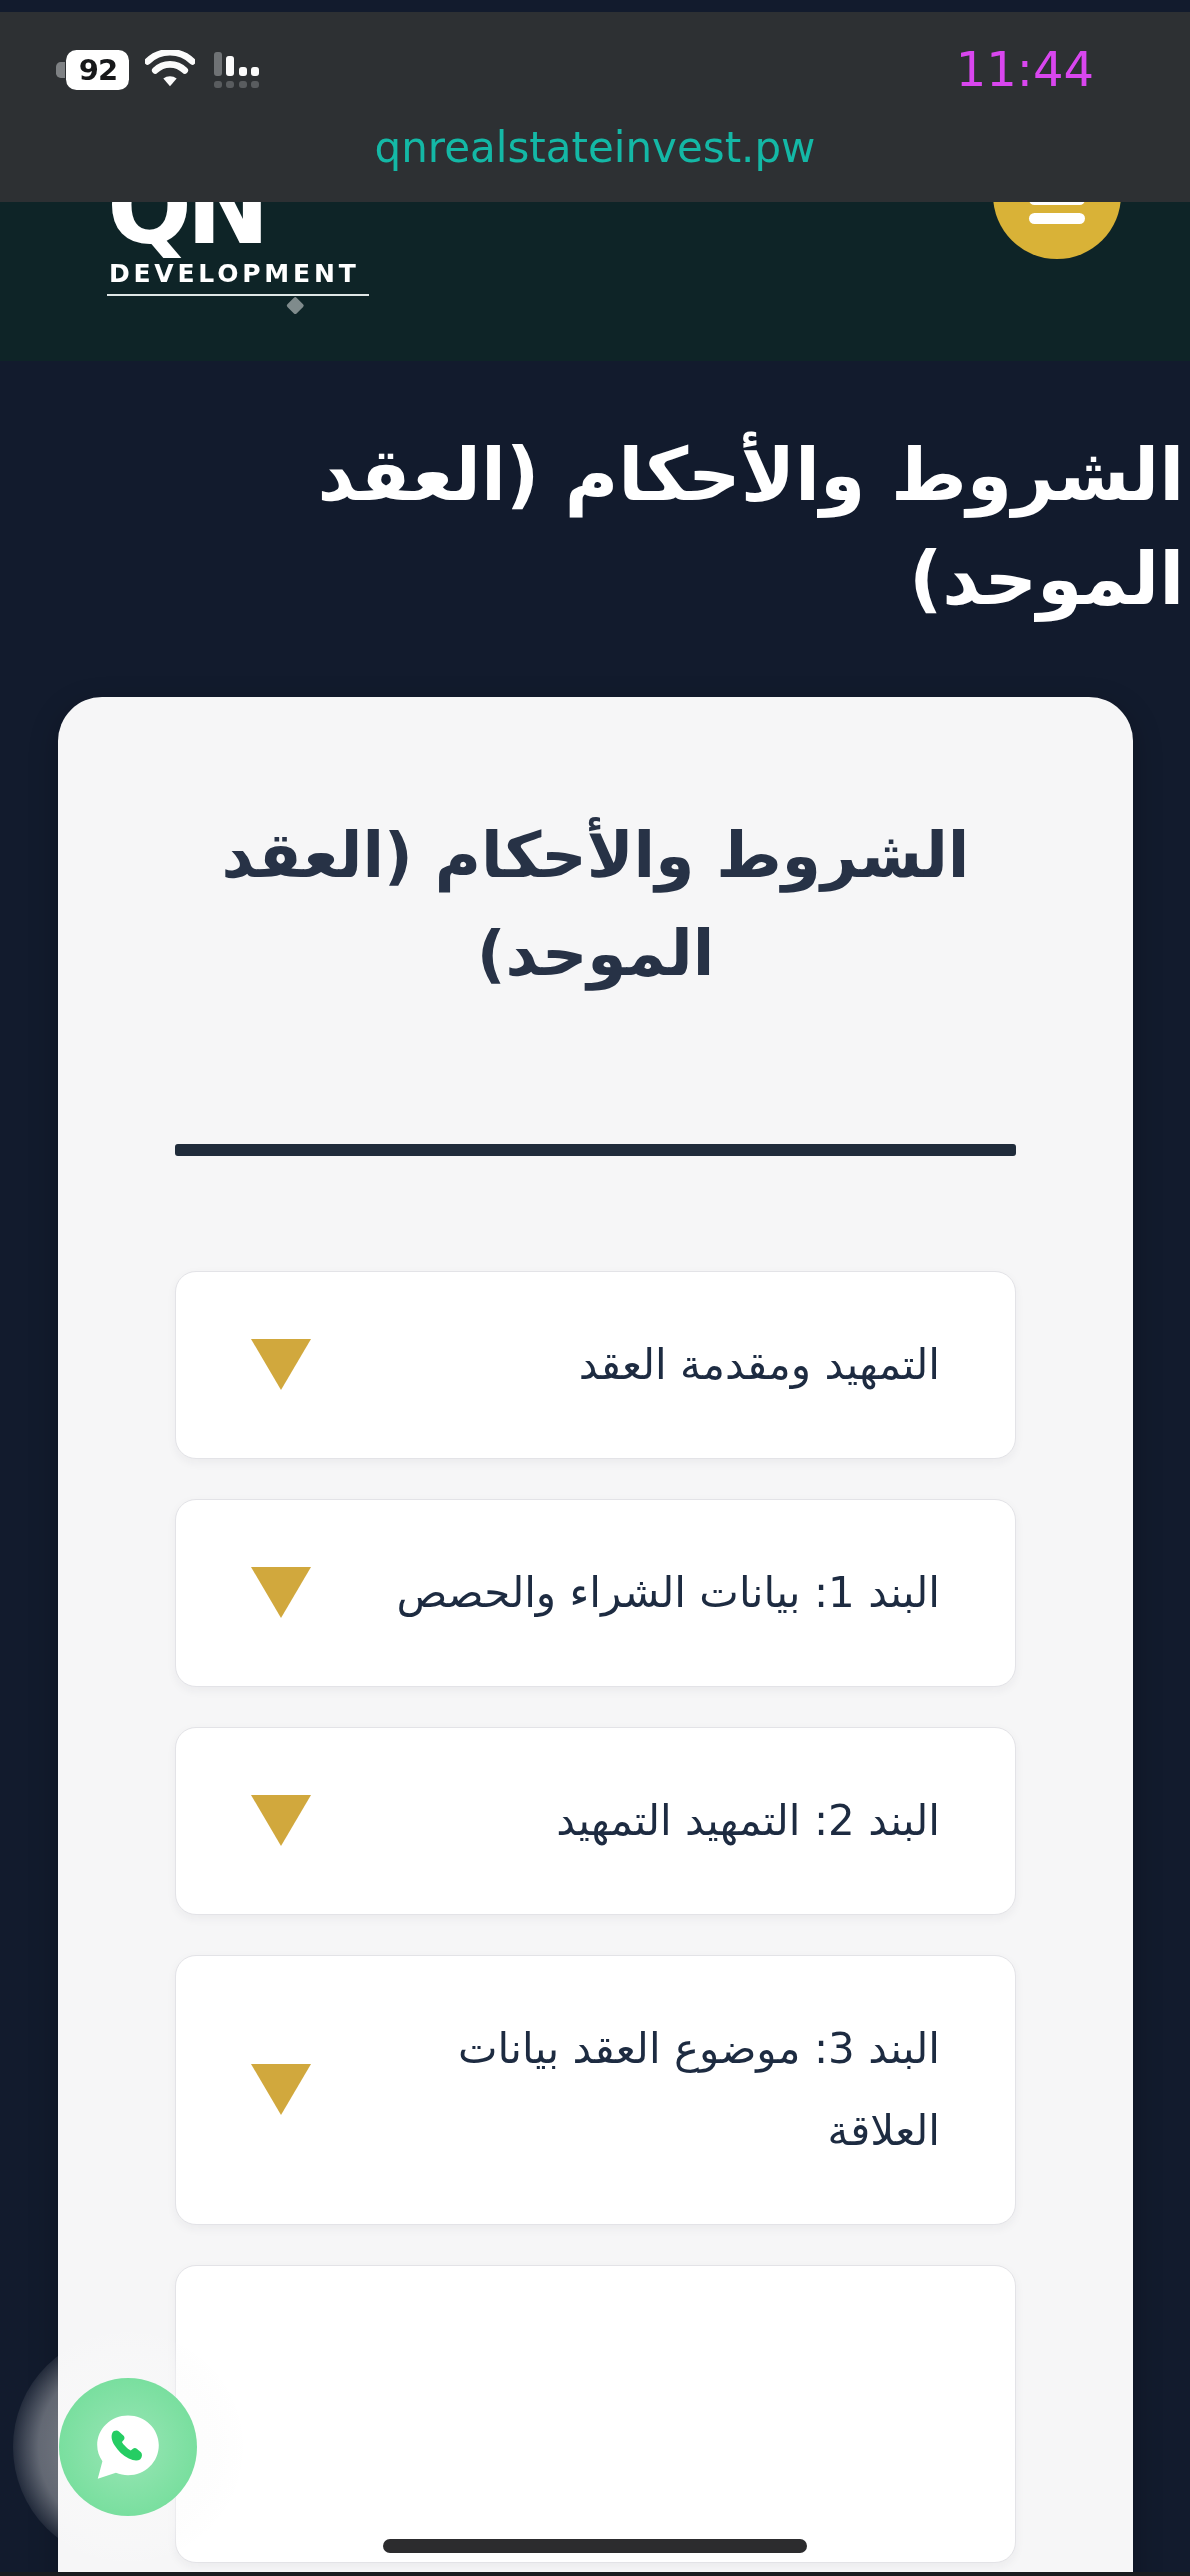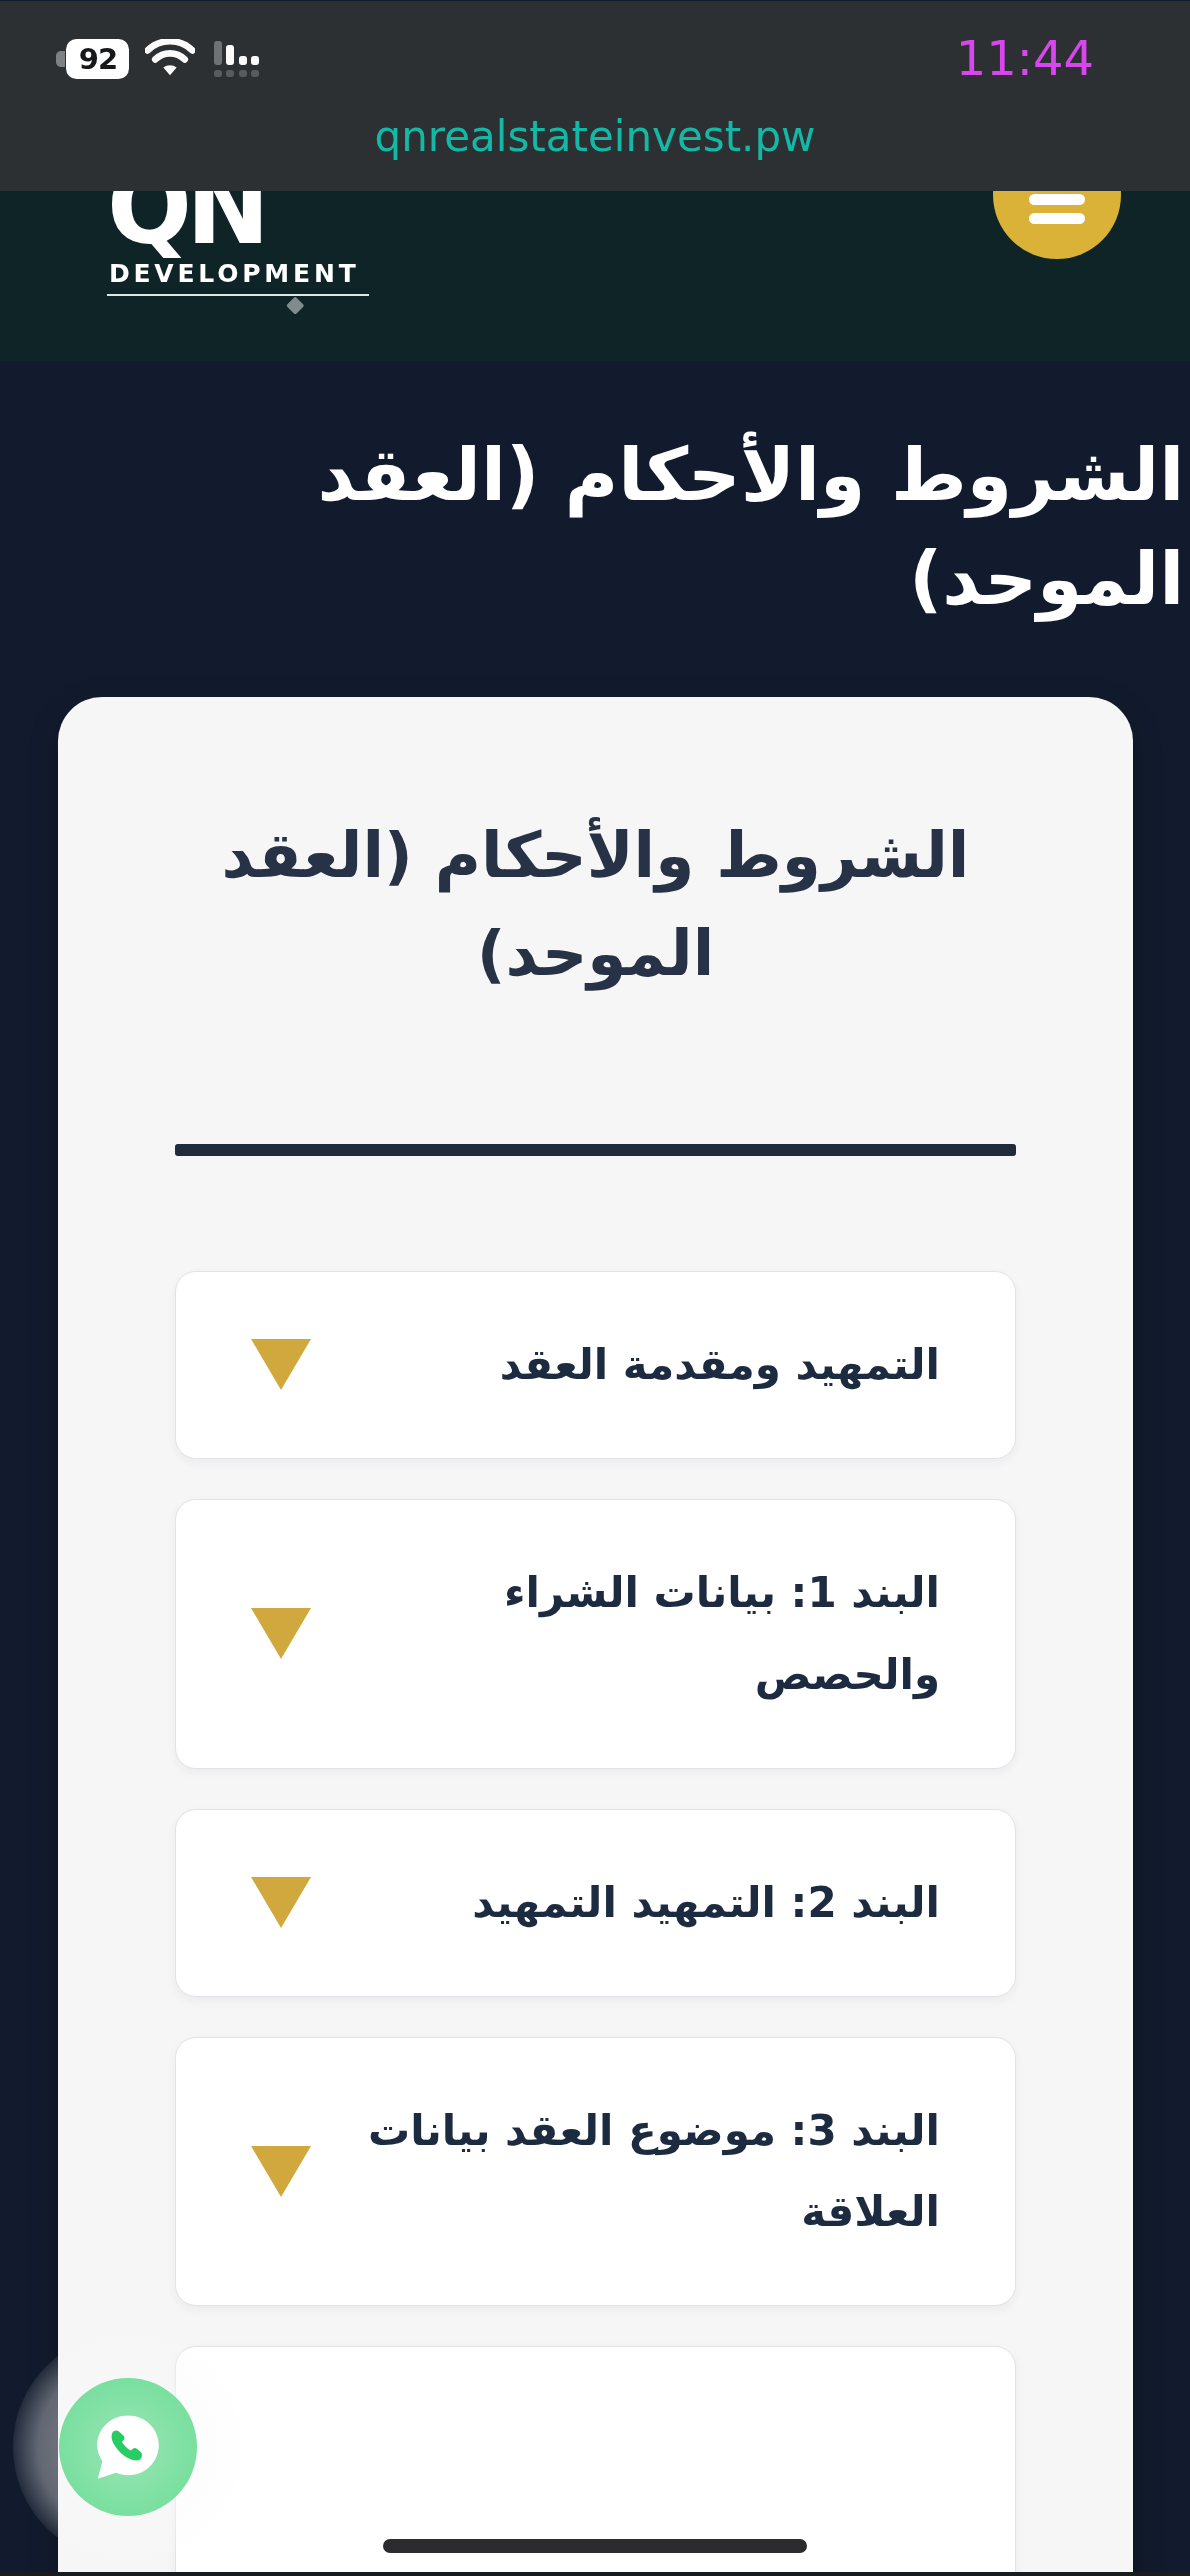--- a/index.html
+++ b/index.html
@@ -4,21 +4,21 @@
 <style>
   html,body{margin:0;padding:0;background:#000;}
   .screen{
     position:relative;width:1190px;height:2576px;overflow:hidden;
     background:#121b2d;
     font-family:"DejaVu Sans","Liberation Sans",sans-serif;
     -webkit-font-smoothing:antialiased;
   }
   
   .statusbar{
-    position:absolute;left:0;top:1px;width:100%;height:190px;
+    position:absolute;left:0;top:12px;width:100%;height:190px;
     background:#2d3033;z-index:40;
   }
   .sb-left{position:absolute;left:56px;top:38px;display:flex;align-items:center;gap:15.3px;}
   .battery{display:flex;align-items:center;}
   .battery-tip{width:8.6px;height:15.3px;background:#7e8184;border-radius:4.8px 0 0 4.8px;margin-right:1.9px;}
   .battery-pill{
     width:63px;height:40px;background:#fff;border-radius:10.5px;
     display:flex;align-items:center;justify-content:center;
     color:#17181a;font-size:29px;font-weight:bold;letter-spacing:-1px;
   }
@@ -93,21 +93,21 @@
     display:flex;align-items:center;justify-content:space-between;
     padding:52px 75px;cursor:pointer;min-height:82px;
   }
   .acc-item.partial{min-height:192px;border-radius:21px;}
   .tri{
     width:0;height:0;flex:0 0 auto;
     border-left:30px solid transparent;border-right:30px solid transparent;
     border-top:51px solid #d1a83d;
   }
   .acc-label{
-    width:585px;color:#1d2b41;font-size:42px;font-weight:bold;line-height:1.95;
+    width:585px;color:#1d2b41;font-size:42px;font-weight:normal;line-height:1.95;
     text-align:right;direction:rtl;
   }
   
   .fab{
     position:absolute;left:59px;top:2378px;width:138px;height:138px;border-radius:50%;
     background:#25cd63;border:none;padding:0;cursor:pointer;z-index:30;
     display:flex;align-items:center;justify-content:center;
   }
   .fab::before{
     content:"";position:absolute;left:50%;top:50%;width:230px;height:230px;

